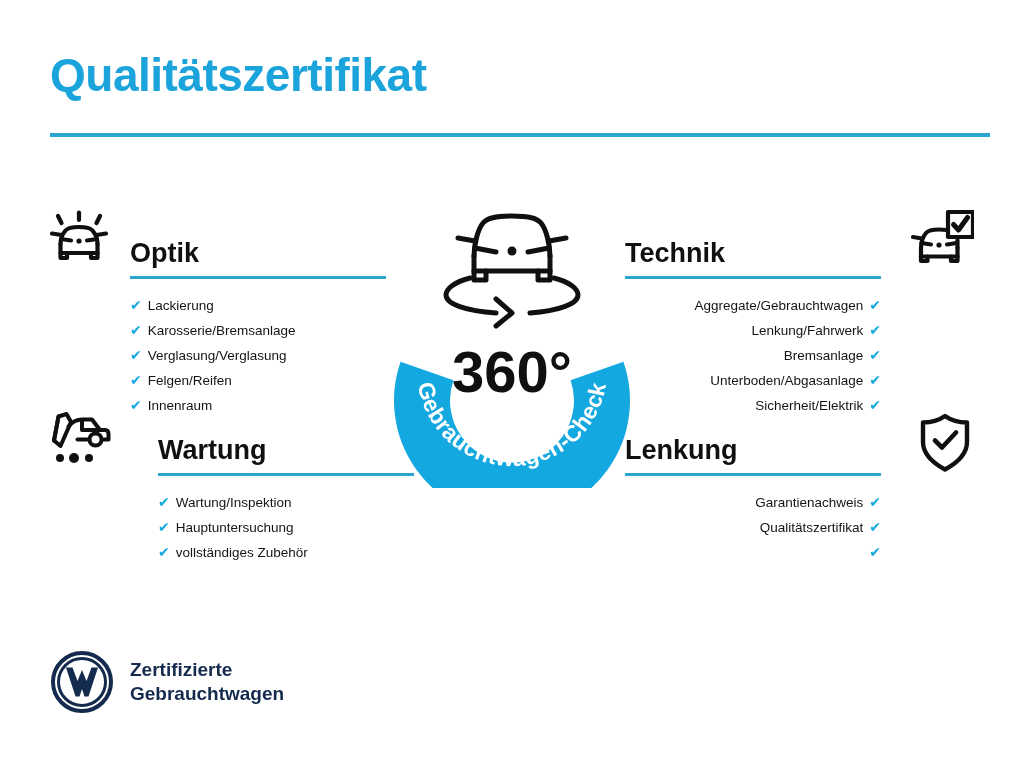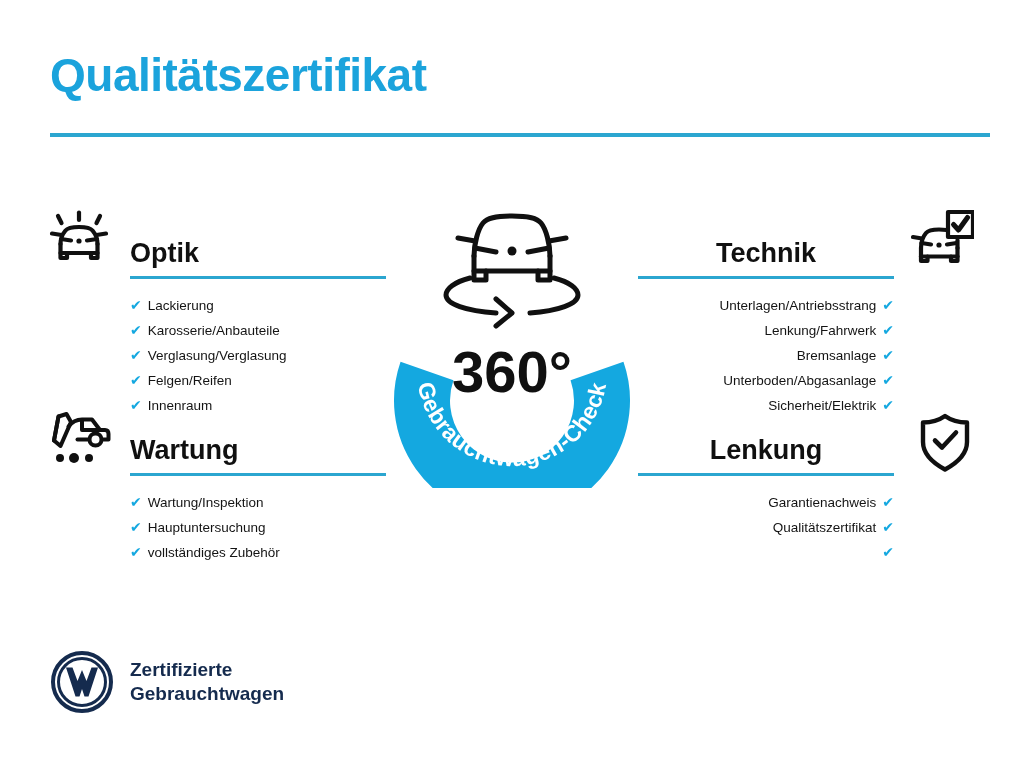--- a/index.html
+++ b/index.html
@@ -42,24 +42,24 @@
     width: 940px;
     height: 4px;
     background: #2BA6D0;
   }
 
   
   .block {
     position: absolute;
   }
   .block-left  { left: 130px; width: 256px; }
-  .block-right { left: 638px; width: 256px; text-align: center; }
+  .block-right { left: 625px; width: 256px; text-align: left; }
 
   .block-optik    { top: 238px; }
-  .block-wartung  { top: 435px; }
+  .block-wartung  { top: 435px; margin-left: 28px; }
   .block-technik  { top: 238px; }
   .block-garantie { top: 435px; }
 
   .block-head {
     font-size: 27px;
     font-weight: 700;
     color: #101010;
     line-height: 1.15;
     white-space: nowrap;
   }
@@ -166,21 +166,21 @@
   <div class="block block-left block-optik">
     <div class="block-head">Optik</div>
     <div class="block-rule"></div>
     <ul class="check-list">
       <li>
         <span class="tick">✔</span>
         <span>Lackierung</span>
       </li>
       <li>
         <span class="tick">✔</span>
-        <span>Karosserie/Anbauteile</span>
+        <span>Karosserie/Bremsanlage</span>
       </li>
       <li>
         <span class="tick">✔</span>
         <span>Verglasung/Verglasung</span>
       </li>
       <li>
         <span class="tick">✔</span>
         <span>Felgen/Reifen</span>
       </li>
       <li>
@@ -237,21 +237,21 @@
       <rect x="40" y="4" width="25" height="25"></rect>
       <path d="M45.5 16.5 L50.5 22 L59.5 9.5" stroke-width="5"></path>
     </svg>
   </div>
 
   <div class="block block-right block-technik">
     <div class="block-head">Technik</div>
     <div class="block-rule"></div>
     <ul class="check-list">
       <li>
-        <span>Unterlagen/Antriebsstrang</span>
+        <span>Aggregate/Gebrauchtwagen</span>
         <span class="tick">✔</span>
       </li>
       <li>
         <span>Lenkung/Fahrwerk</span>
         <span class="tick">✔</span>
       </li>
       <li>
         <span>Bremsanlage</span>
         <span class="tick">✔</span>
       </li>

